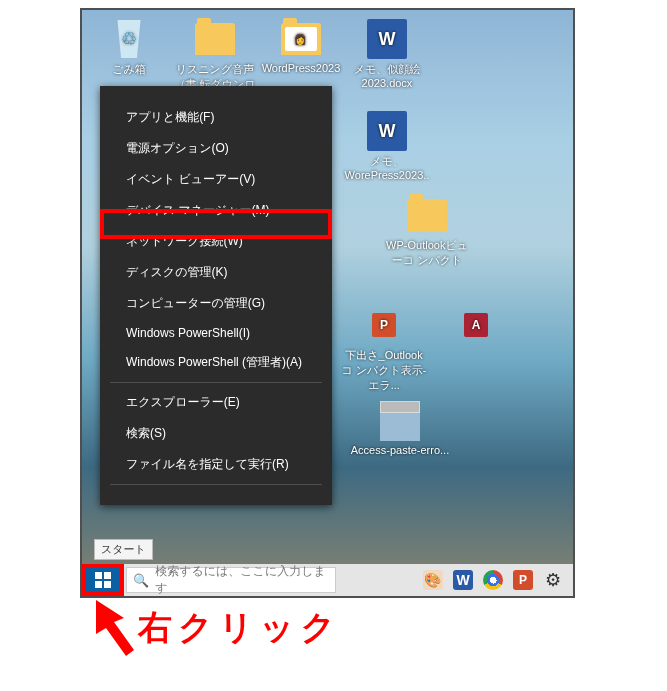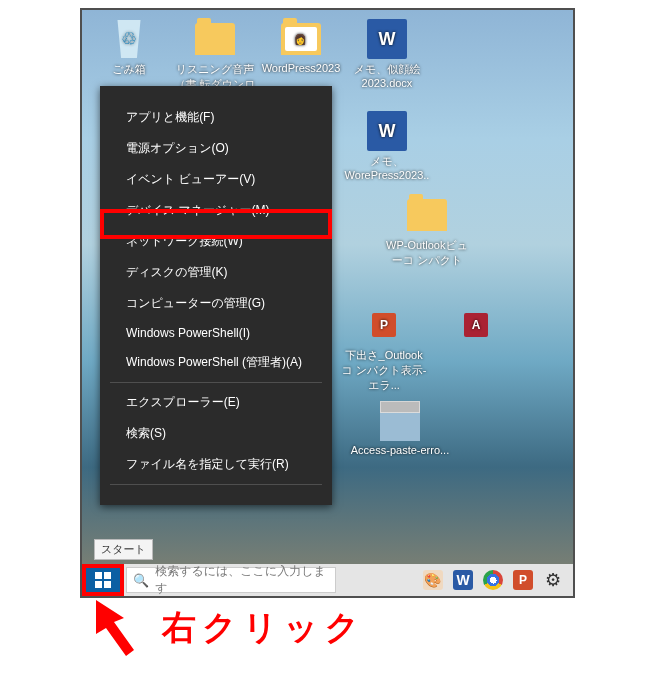--- a/index.html
+++ b/index.html
@@ -165,21 +165,21 @@
     .tb-pp{background:#d14d2b;color:#fff;font-weight:bold;font-size:12px;}
     .tb-gear{color:#333;font-size:18px;}
 
     
     .annotation {
       position: absolute;
       left: 84px;
       top: 600px;
       display: flex;
       align-items: center;
-      gap: 24px;
+      gap: 0;
     }
     .arrow-svg { width: 54px; height: 56px; }
     .anno-text {
       font-size: 34px;
       font-weight: 800;
       color: #ff0000;
       letter-spacing: 6px;
       white-space: nowrap;
     }
   </style>

